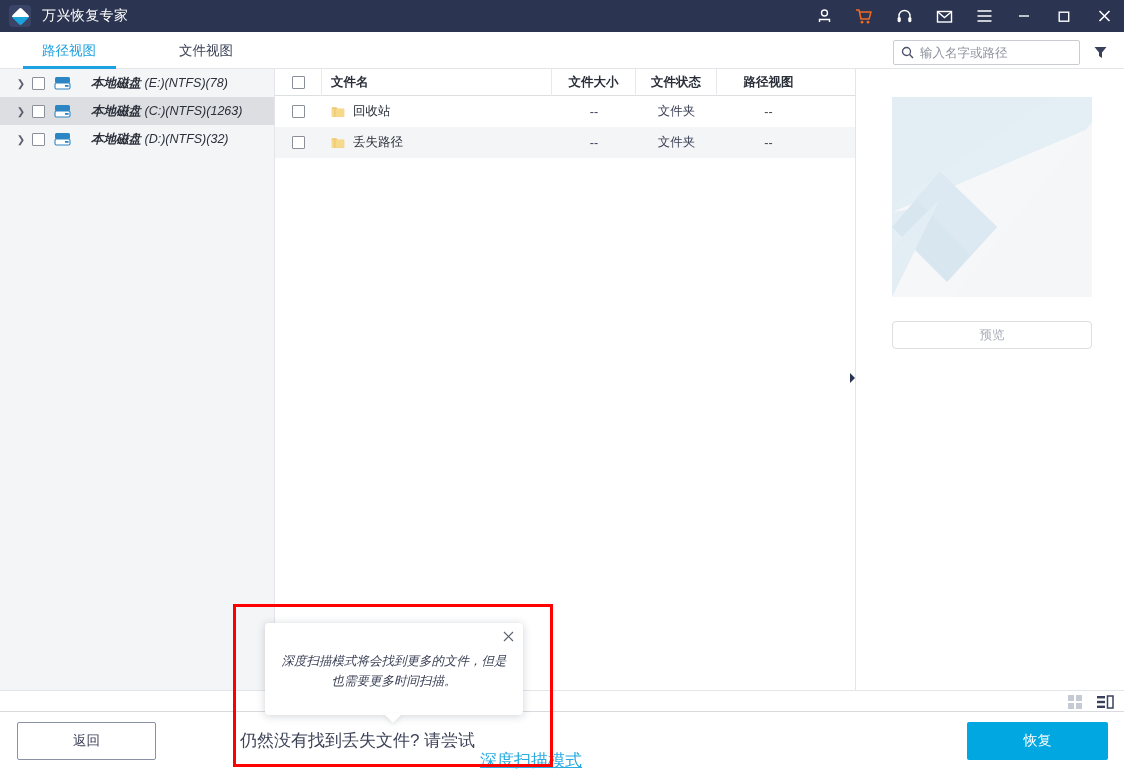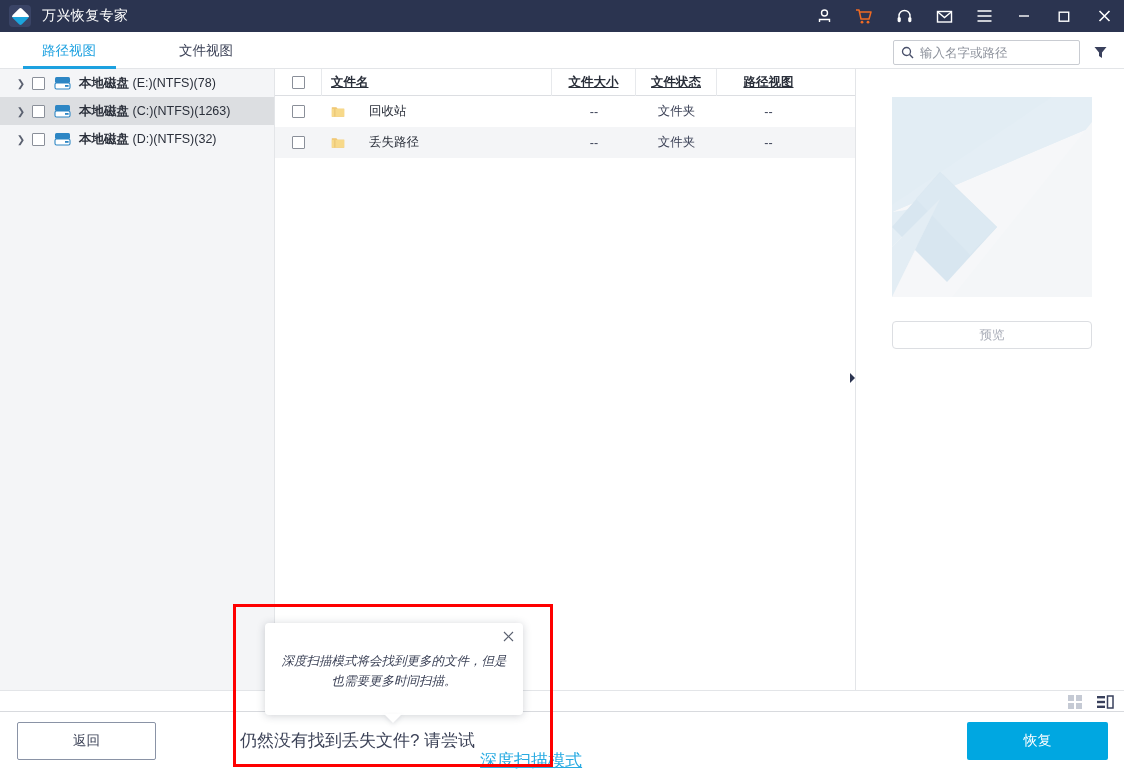--- a/index.html
+++ b/index.html
@@ -116,52 +116,51 @@
   .caret {
     width: 14px; font-size: 10px; color: #5b6170;
     display: flex; align-items: center; justify-content: center;
   }
   .cb {
     width: 13px; height: 13px;
     border: 1px solid #8a8f99; background: #fff;
     margin-left: 4px; border-radius: 1px; flex: none;
   }
   .disk-icon { margin-left: 9px; display: flex; flex: none; }
-  .disk-label { margin-left: 8px; white-space: nowrap; }
+  .disk-label { margin-left: 20px; white-space: nowrap; font-style: italic; }
   .disk-label b { font-weight: bold; }
 
   
   .filepane {
     position: absolute; left: 275px; top: 69px;
     width: 581px; height: 621px;
     background: #ffffff;
     border-right: 1px solid #e3e5e8;
     overflow: hidden;
   }
   .thead {
     height: 27px; display: flex; align-items: center;
     border-bottom: 1px solid #dcdee2;
     font-size: 12.5px; font-weight: bold; color: #2a2f3a;
   }
   .th {
     height: 27px; display: flex; align-items: center;
     border-right: 1px solid #e7e9ec;
-    text-decoration: underline;
   }
   .th.c0 { width: 47px; justify-content: center; }
   .th.c1 { width: 230px; padding-left: 9px; }
   .th.c2 { width: 84px; justify-content: center; }
   .th.c3 { width: 81px; justify-content: center; }
   .th.c4 { width: 103px; justify-content: center; border-right: 0; }
   .trow {
     height: 31px; display: flex; align-items: center;
     font-size: 12.5px; color: #2a2f3a;
   }
   .trow.alt { background: #f4f5f7; }
-  .td { height: 31px; display: flex; align-items: center; gap: 16px; }
+  .td { height: 31px; display: flex; align-items: center; }
   .td.c0 { width: 47px; justify-content: center; }
   .td.c1 { width: 230px; padding-left: 9px; }
   .td.c2 { width: 84px; justify-content: center; color: #3c4257; }
   .td.c3 { width: 81px; justify-content: center; color: #3c4257; }
   .td.c4 { width: 103px; justify-content: center; color: #3c4257; }
   .folder-icon { display: flex; flex: none; }
   .file-name { margin-left: 8px; }
 
   
   .splitter-arrow {

